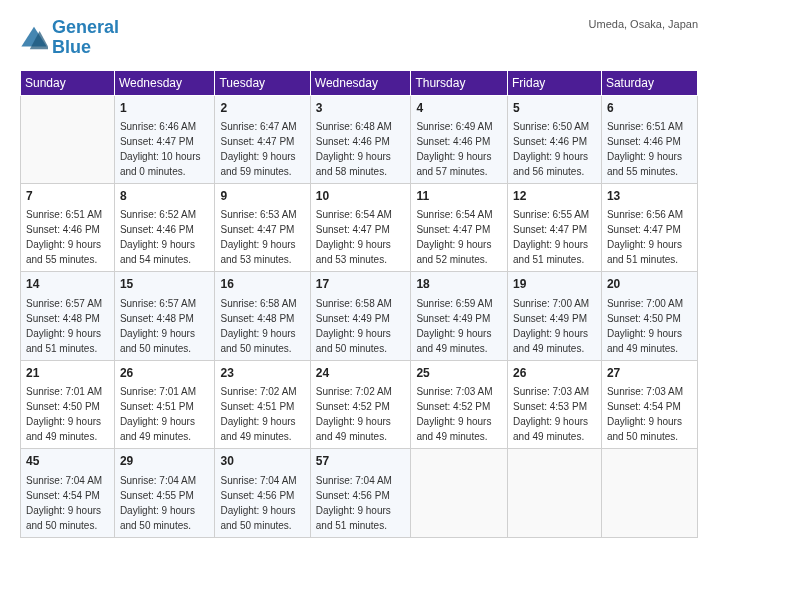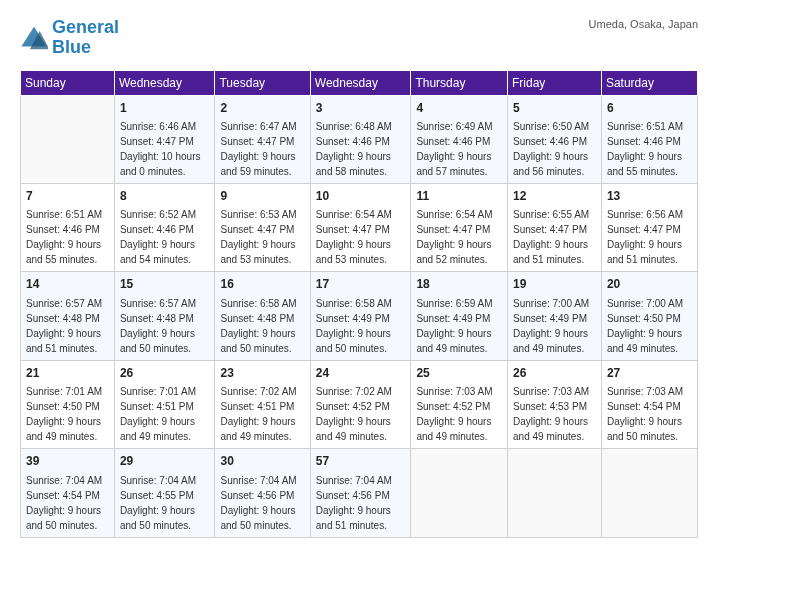--- a/index.html
+++ b/index.html
@@ -241,21 +241,21 @@
             <span class="day-num">26</span>
             <div class="day-info">Sunrise: 7:03 AM<br>Sunset: 4:53 PM<br>Daylight: 9 hours and 49 minutes.</div>
           </td>
           <td>
             <span class="day-num">27</span>
             <div class="day-info">Sunrise: 7:03 AM<br>Sunset: 4:54 PM<br>Daylight: 9 hours and 50 minutes.</div>
           </td>
         </tr>
         <tr>
           <td>
-            <span class="day-num">39</span>
+            <span class="day-num">45</span>
             <div class="day-info">Sunrise: 7:04 AM<br>Sunset: 4:54 PM<br>Daylight: 9 hours and 50 minutes.</div>
           </td>
           <td>
             <span class="day-num">29</span>
             <div class="day-info">Sunrise: 7:04 AM<br>Sunset: 4:55 PM<br>Daylight: 9 hours and 50 minutes.</div>
           </td>
           <td>
             <span class="day-num">30</span>
             <div class="day-info">Sunrise: 7:04 AM<br>Sunset: 4:56 PM<br>Daylight: 9 hours and 50 minutes.</div>
           </td>

